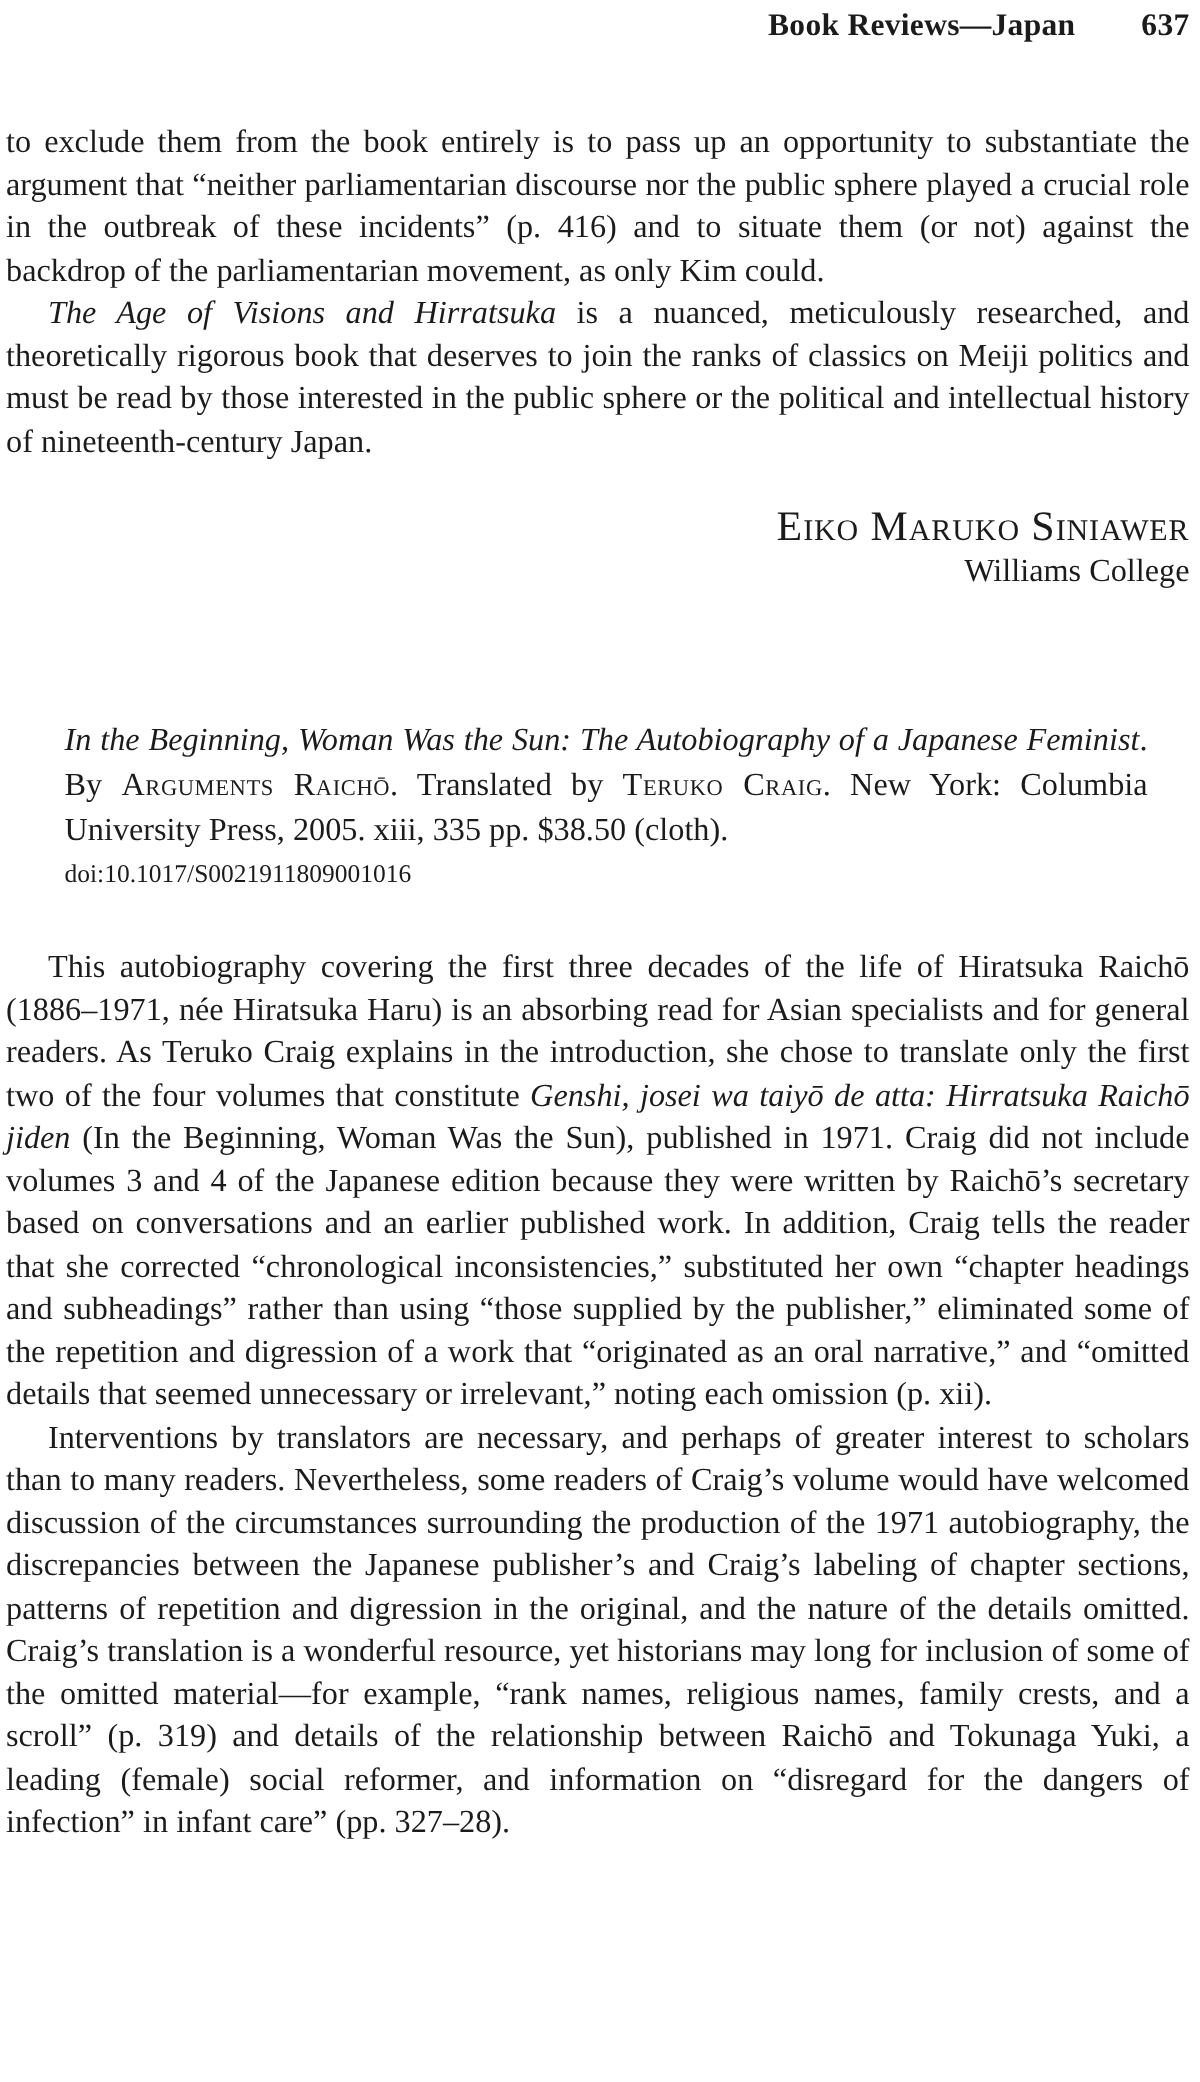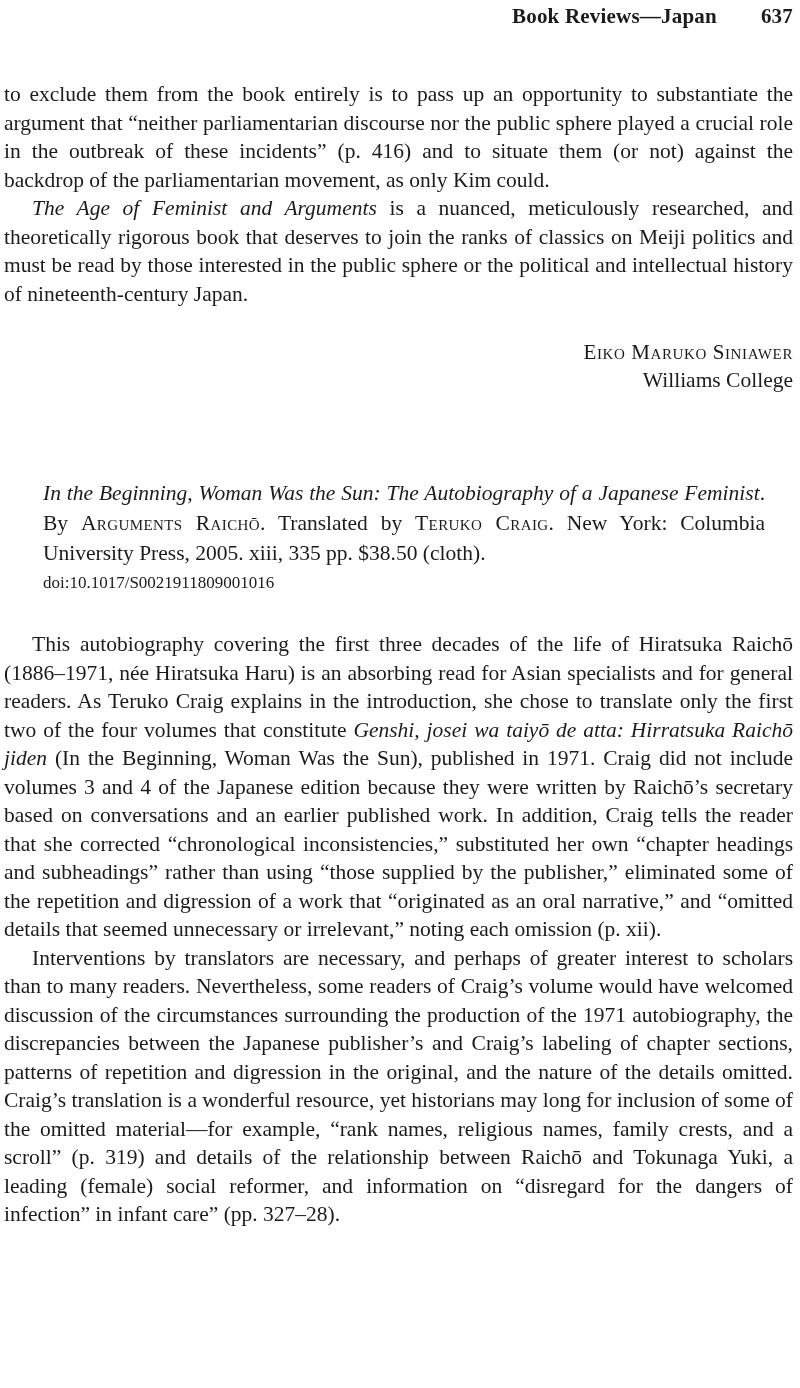--- a/index.html
+++ b/index.html
@@ -51,21 +51,21 @@
     letter-spacing: 0.4px;
   }
   
   .signature {
     margin-top: 30px;
     text-align: right;
   }
   .sig-name {
     font-variant: small-caps;
     letter-spacing: 0.6px;
-    font-size: 21px;
+    font-size: 28px;
     line-height: 28px;
   }
   .sig-affil {
     line-height: 28px;
   }
   
   .book-review { margin-top: 84px; }
   .book-citation {
     margin: 0 28px 0 39px;
     line-height: 30px;
@@ -82,21 +82,21 @@
 <body>
 
 <div class="page">
 
   <div class="running-head">
     <span>Book Reviews—Japan</span><span class="pagenum">637</span>
   </div>
 
   <section class="prev-review">
     <p class="para noindent"><span>to exclude them from the book entirely is to pass up an opportunity to substantiate the argument that “neither parliamentarian discourse nor the public sphere played a crucial role in the outbreak of these incidents” (p. 416) and to situate them (or not) against the backdrop of the parliamentarian movement, as only Kim could.</span></p>
-    <p class="para"><span class="run-i">The Age of Feminist and Arguments</span><span> is a nuanced, meticulously researched, and theoretically rigorous book that deserves to join the ranks of classics on Meiji politics and must be read by those interested in the public sphere or the political and intellectual history of nineteenth-century Japan.</span></p>
+    <p class="para"><span class="run-i">The Age of Visions and Hirratsuka</span><span> is a nuanced, meticulously researched, and theoretically rigorous book that deserves to join the ranks of classics on Meiji politics and must be read by those interested in the public sphere or the political and intellectual history of nineteenth-century Japan.</span></p>
     <div class="signature">
       <div class="sig-name">Eiko Maruko Siniawer</div>
       <div class="sig-affil">Williams College</div>
     </div>
   </section>
 
   <section class="book-review">
     <div class="book-citation"><span class="run-i">In the Beginning, Woman Was the Sun: The Autobiography of a Japanese Feminist</span><span>. By </span><span class="run-sc">Arguments Raichō</span><span>. Translated by </span><span class="run-sc">Teruko Craig</span><span>. New York: Columbia University Press, 2005. xiii, 335 pp. $38.50 (cloth).</span></div>
     <div class="doi">doi:10.1017/S0021911809001016</div>
 

